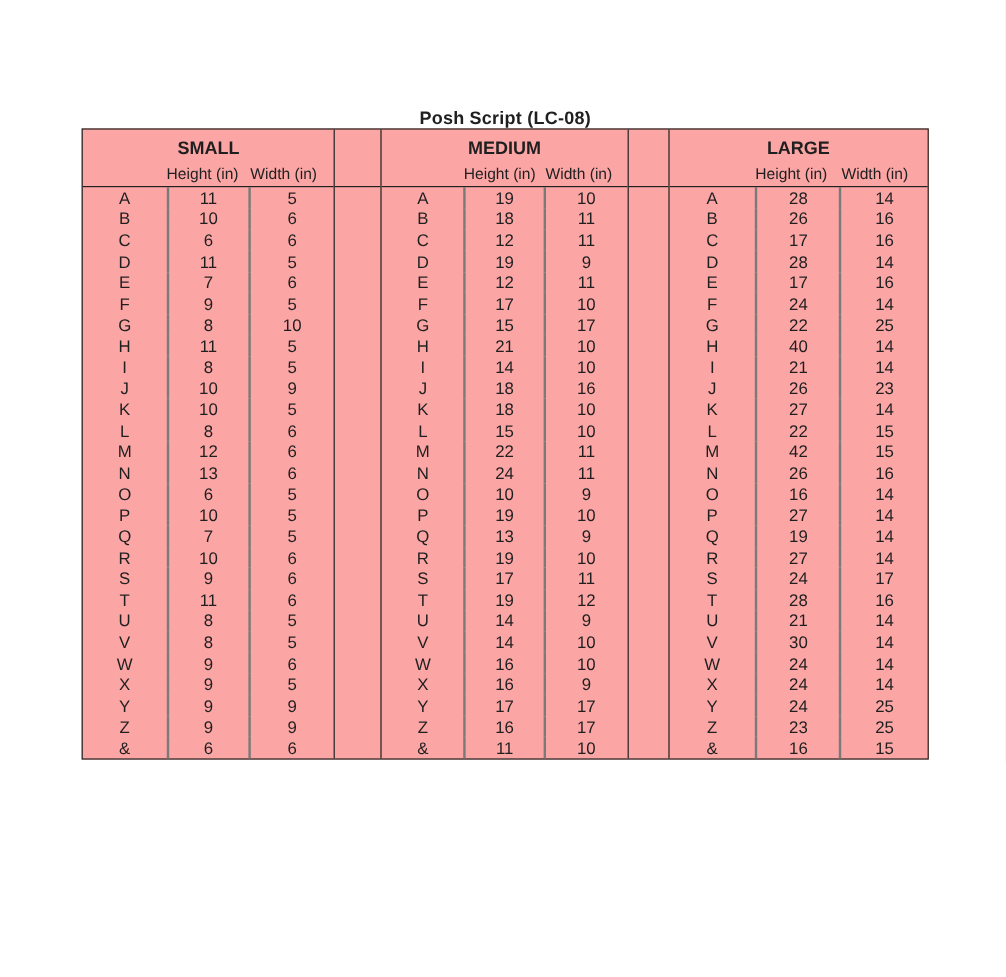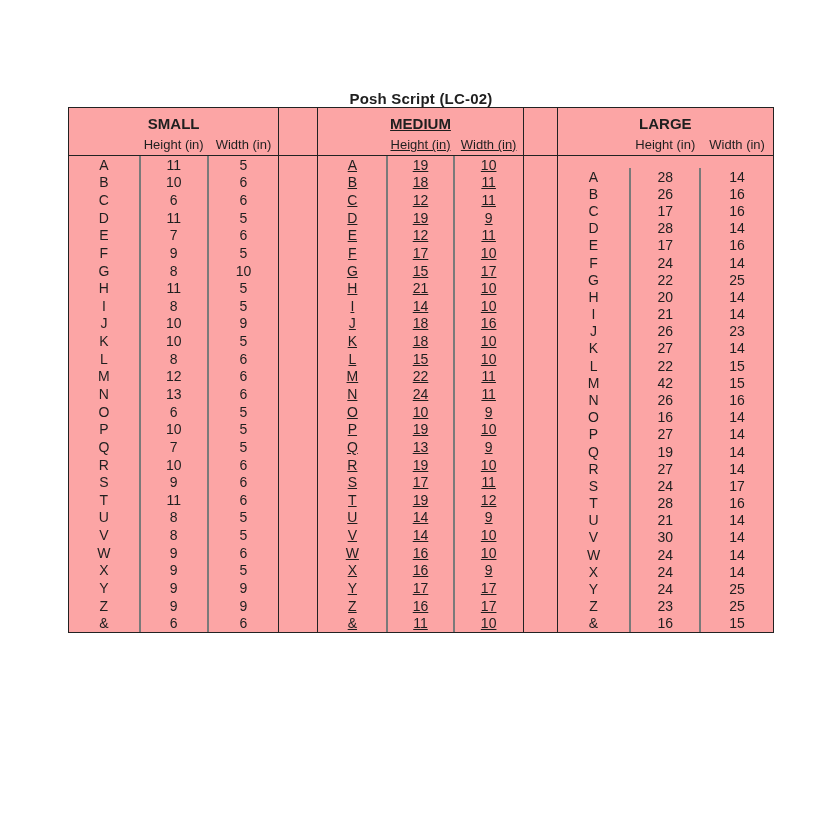--- a/index.html
+++ b/index.html
@@ -22,42 +22,41 @@
   .chart-table {
     position: absolute;
     left: 68px; top: 107px;
     width: 706px; height: 526px;
     border: 1px solid #222222;
     display: flex;
     background: #fca5a5;
   }
   .size-section { display: flex; flex-direction: column; height: 100%; }
   .sec-small  { width: 210px; }
-  .sec-medium { width: 205px; text-decoration: underline; }
-  .sec-large  { width: 216px; gap: 12px; }
+  .sec-medium { width: 205px; }
+  .sec-large  { width: 216px; }
   .gap-col { height: 100%; border-left: 1px solid #222222; border-right: 1px solid #222222; }
   .gap-1 { width: 40px; }
   .gap-2 { width: 35px; }
   .gap-head { height: 48px; border-bottom: 1px solid #222222; }
   .sec-head { height: 48px; border-bottom: 1px solid #222222; }
   .sec-name {
     height: 27px;
     line-height: 31px;
     text-align: center;
     font-weight: bold;
     font-size: 15px;
   }
   .sub-head {
     height: 21px;
     display: grid;
     grid-template-columns: 1fr 1fr 1fr;
   }
   .sh-cell {
     font-size: 13px;
-    text-align: center;
     line-height: 19px;
     white-space: nowrap;
   }
   .sec-body {
     flex: 1;
     display: grid;
     grid-template-columns: 1fr 1fr 1fr;
     grid-auto-rows: 1fr;
   }
   .cell {
@@ -67,21 +66,21 @@
     font-size: 14px;
   }
   .cell.mid {
     border-left: 2px solid #7a7a7a;
     border-right: 2px solid #7a7a7a;
   }
 </style>
 </head>
 <body>
 
-<div class="doc-title">Posh Script (LC-02)</div>
+<div class="doc-title">Posh Script (LC-08)</div>
 
 <div class="chart-table">
 
   <section class="size-section sec-small">
     <div class="sec-head">
       <div class="sec-name">SMALL</div>
       <div class="sub-head">
         <div class="sh-cell"></div>
         <div class="sh-cell">Height (in)</div>
         <div class="sh-cell">Width (in)</div>
@@ -299,21 +298,21 @@
         <div class="cell">E</div>
         <div class="cell mid">17</div>
         <div class="cell">16</div>
         <div class="cell">F</div>
         <div class="cell mid">24</div>
         <div class="cell">14</div>
         <div class="cell">G</div>
         <div class="cell mid">22</div>
         <div class="cell">25</div>
         <div class="cell">H</div>
-        <div class="cell mid">20</div>
+        <div class="cell mid">40</div>
         <div class="cell">14</div>
         <div class="cell">I</div>
         <div class="cell mid">21</div>
         <div class="cell">14</div>
         <div class="cell">J</div>
         <div class="cell mid">26</div>
         <div class="cell">23</div>
         <div class="cell">K</div>
         <div class="cell mid">27</div>
         <div class="cell">14</div>

